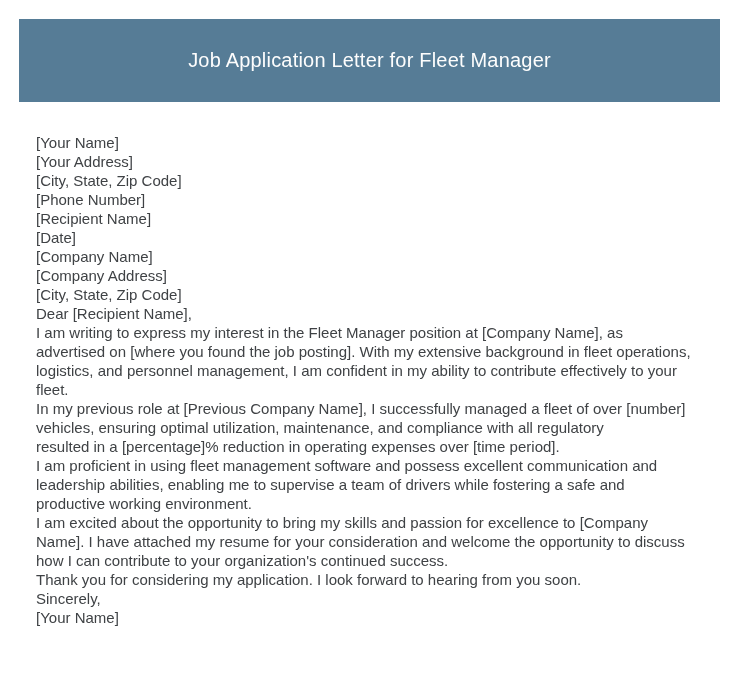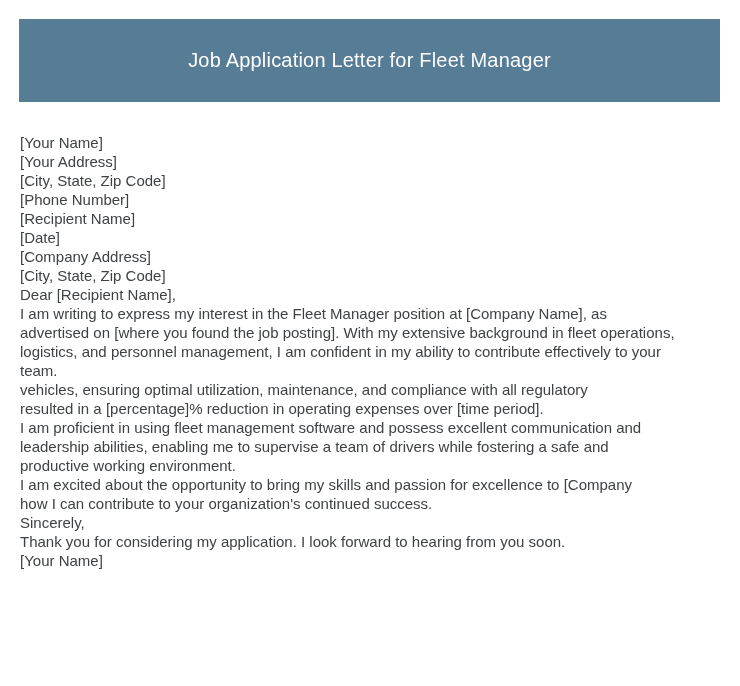--- a/index.html
+++ b/index.html
@@ -30,21 +30,21 @@
   .title {
     margin: 0;
     color: #fdfdfd;
     font-size: 20px;
     font-weight: 500;
     letter-spacing: 0.2px;
     white-space: nowrap;
   }
   .letter-body {
     position: absolute;
-    left: 20px;
+    left: 36px;
     top: 133px;
     width: 702px;
     color: #3f4245;
     font-size: 15px;
     line-height: 19px;
   }
   .line {
     white-space: pre;
   }
 </style>
@@ -55,31 +55,34 @@
   <div class="banner">
     <h1 class="title">Job Application Letter for Fleet Manager</h1>
   </div>
   <div class="letter-body">
       <div class="line">[Your Name]</div>
       <div class="line">[Your Address]</div>
       <div class="line">[City, State, Zip Code]</div>
       <div class="line">[Phone Number]</div>
       <div class="line">[Recipient Name]</div>
       <div class="line">[Date]</div>
+      <div class="line">[Company Name]</div>
       <div class="line">[Company Address]</div>
       <div class="line">[City, State, Zip Code]</div>
       <div class="line">Dear [Recipient Name],</div>
       <div class="line">I am writing to express my interest in the Fleet Manager position at [Company Name], as</div>
       <div class="line">advertised on [where you found the job posting]. With my extensive background in fleet operations,</div>
       <div class="line">logistics, and personnel management, I am confident in my ability to contribute effectively to your</div>
-      <div class="line">team.</div>
+      <div class="line">fleet.</div>
+      <div class="line">In my previous role at [Previous Company Name], I successfully managed a fleet of over [number]</div>
       <div class="line">vehicles, ensuring optimal utilization, maintenance, and compliance with all regulatory</div>
       <div class="line">resulted in a [percentage]% reduction in operating expenses over [time period].</div>
       <div class="line">I am proficient in using fleet management software and possess excellent communication and</div>
       <div class="line">leadership abilities, enabling me to supervise a team of drivers while fostering a safe and</div>
       <div class="line">productive working environment.</div>
       <div class="line">I am excited about the opportunity to bring my skills and passion for excellence to [Company</div>
+      <div class="line">Name]. I have attached my resume for your consideration and welcome the opportunity to discuss</div>
       <div class="line">how I can contribute to your organization's continued success.</div>
+      <div class="line">Thank you for considering my application. I look forward to hearing from you soon.</div>
       <div class="line">Sincerely,</div>
-      <div class="line">Thank you for considering my application. I look forward to hearing from you soon.</div>
       <div class="line">[Your Name]</div>
     </div>
 </div>
 
 </body></html>

